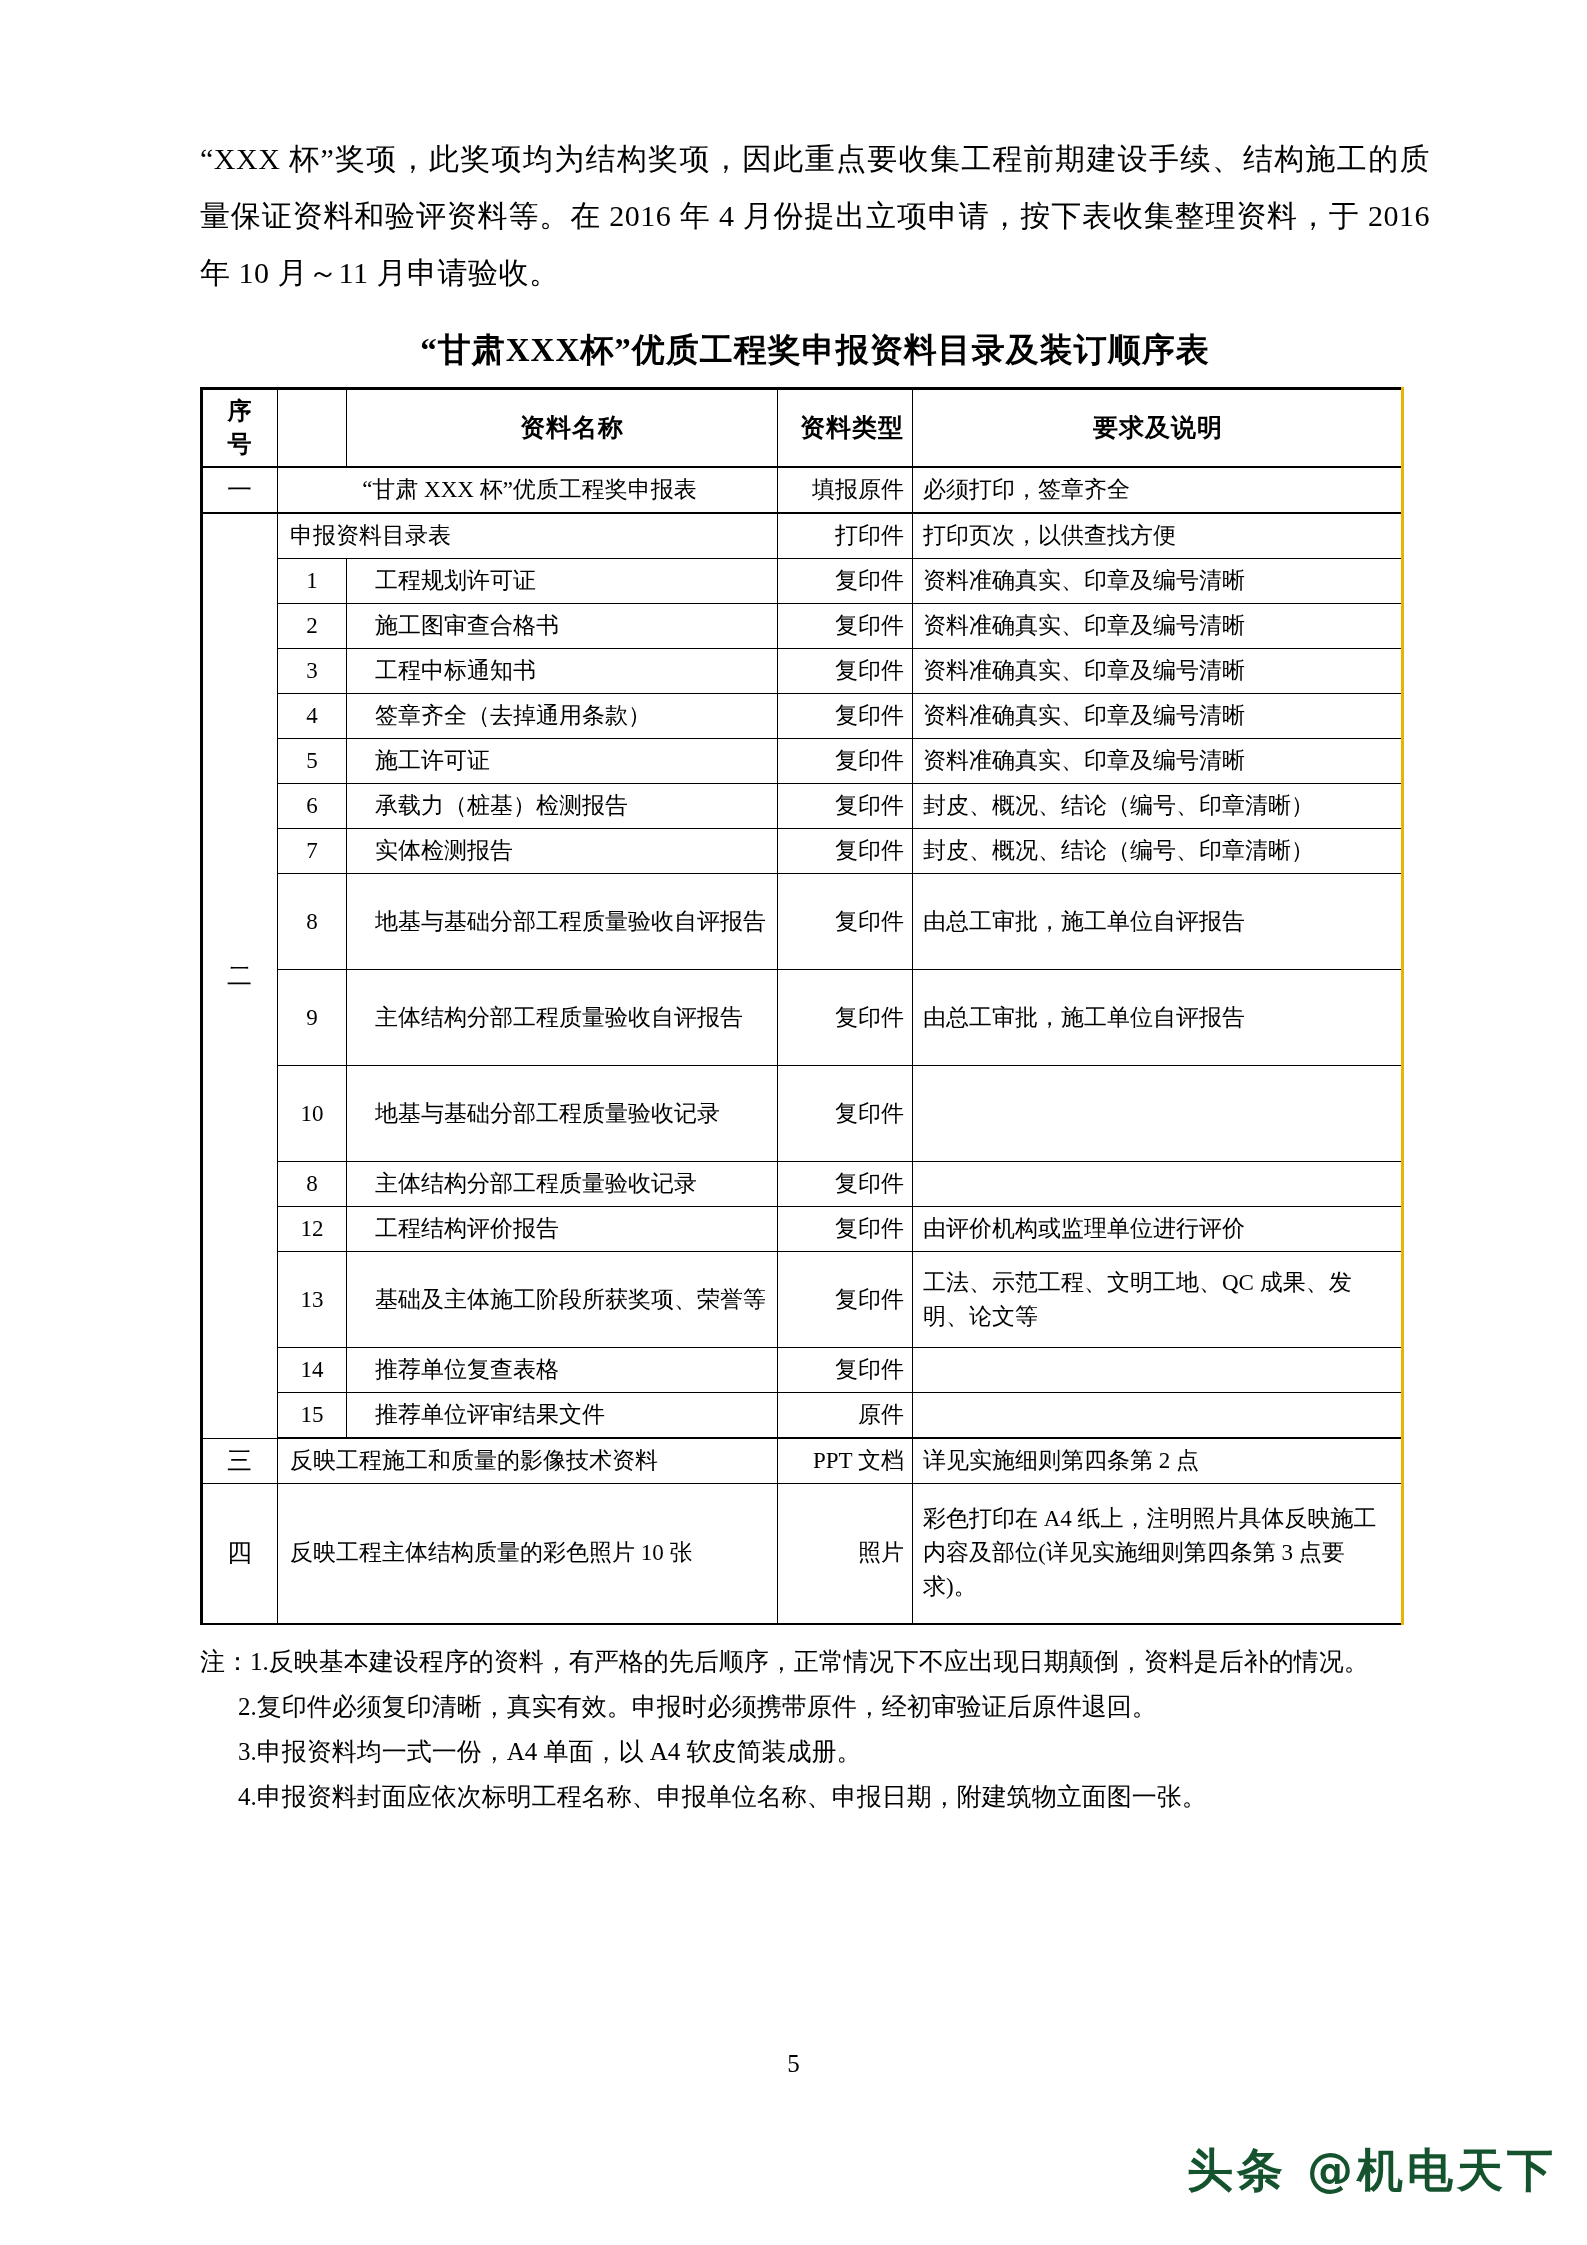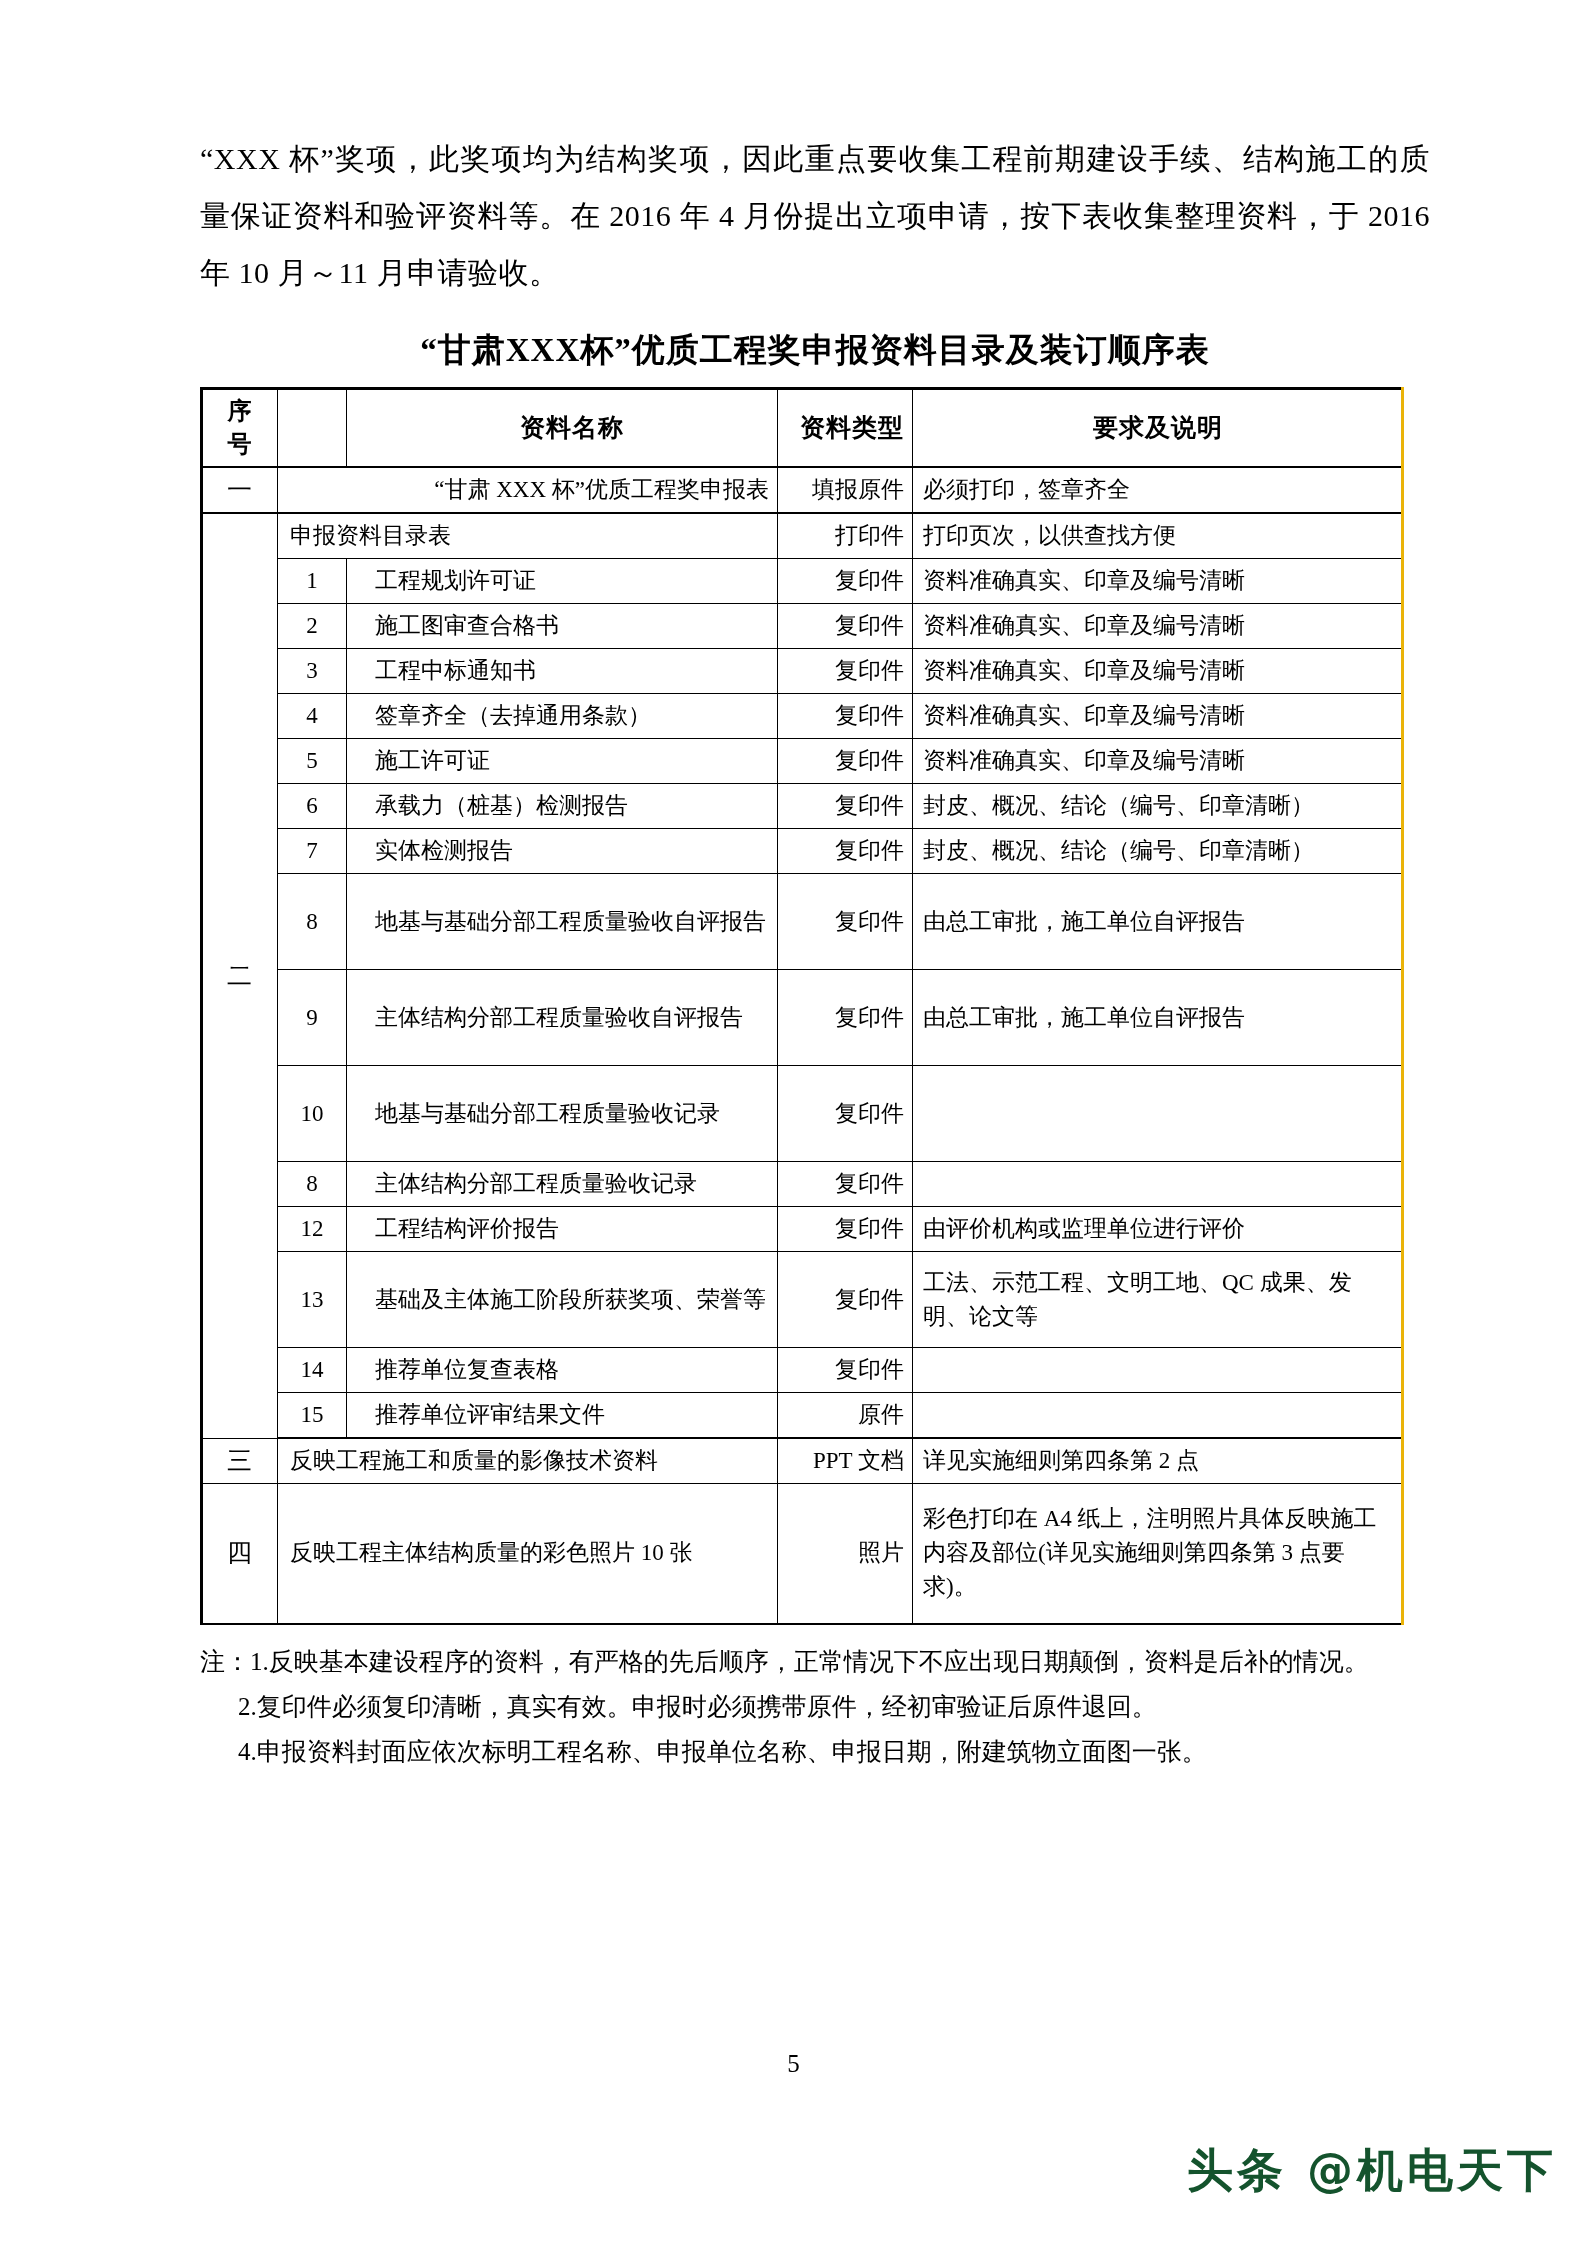--- a/index.html
+++ b/index.html
@@ -170,21 +170,21 @@
           <td class="col-num"></td>
           <td class="col-name" style="text-align:center">资料名称</td>
           <td class="col-type">资料类型</td>
           <td class="col-req" style="text-align:center">要求及说明</td>
         </tr>
       </thead>
       <tbody>
 
         <tr class="thick-bottom">
           <td class="col-seq seq-mark">一</td>
-          <td class="col-num" colspan="2" style="text-align:right;padding-left:12px">“甘肃 XXX 杯”优质工程奖申报表</td>
+          <td class="col-num" colspan="2" style="text-align:center;padding-left:12px">“甘肃 XXX 杯”优质工程奖申报表</td>
           <td class="col-type">填报原件</td>
           <td class="col-req">必须打印，签章齐全</td>
         </tr>
 
         <tr>
           <td class="col-seq seq-mark" rowspan="16">二</td>
           <td class="col-num" colspan="2" style="text-align:left;padding-left:12px">申报资料目录表</td>
           <td class="col-type">打印件</td>
           <td class="col-req">打印页次，以供查找方便</td>
         </tr>
@@ -307,20 +307,21 @@
           <td class="col-type">照片</td>
           <td class="col-req">彩色打印在 A4 纸上，注明照片具体反映施工内容及部位(详见实施细则第四条第 3 点要求)。</td>
         </tr>
 
       </tbody>
     </table>
 
     <div class="notes">
       <p class="note-line n1"><span>注：</span><span>1.反映基本建设程序的资料，有严格的先后顺序，正常情况下不应出现日期颠倒，资料是后补的情况。</span></p>
       <p class="note-line" style="margin-left:38px">2.复印件必须复印清晰，真实有效。申报时必须携带原件，经初审验证后原件退回。</p>
+      <p class="note-line" style="margin-left:38px">3.申报资料均一式一份，A4 单面，以 A4 软皮简装成册。</p>
       <p class="note-line" style="margin-left:38px">4.申报资料封面应依次标明工程名称、申报单位名称、申报日期，附建筑物立面图一张。</p>
     </div>
 
   </div>
 
   <div class="page-number">5</div>
   <div class="watermark">头条 @机电天下</div>
 </div>
 
 </body></html>

